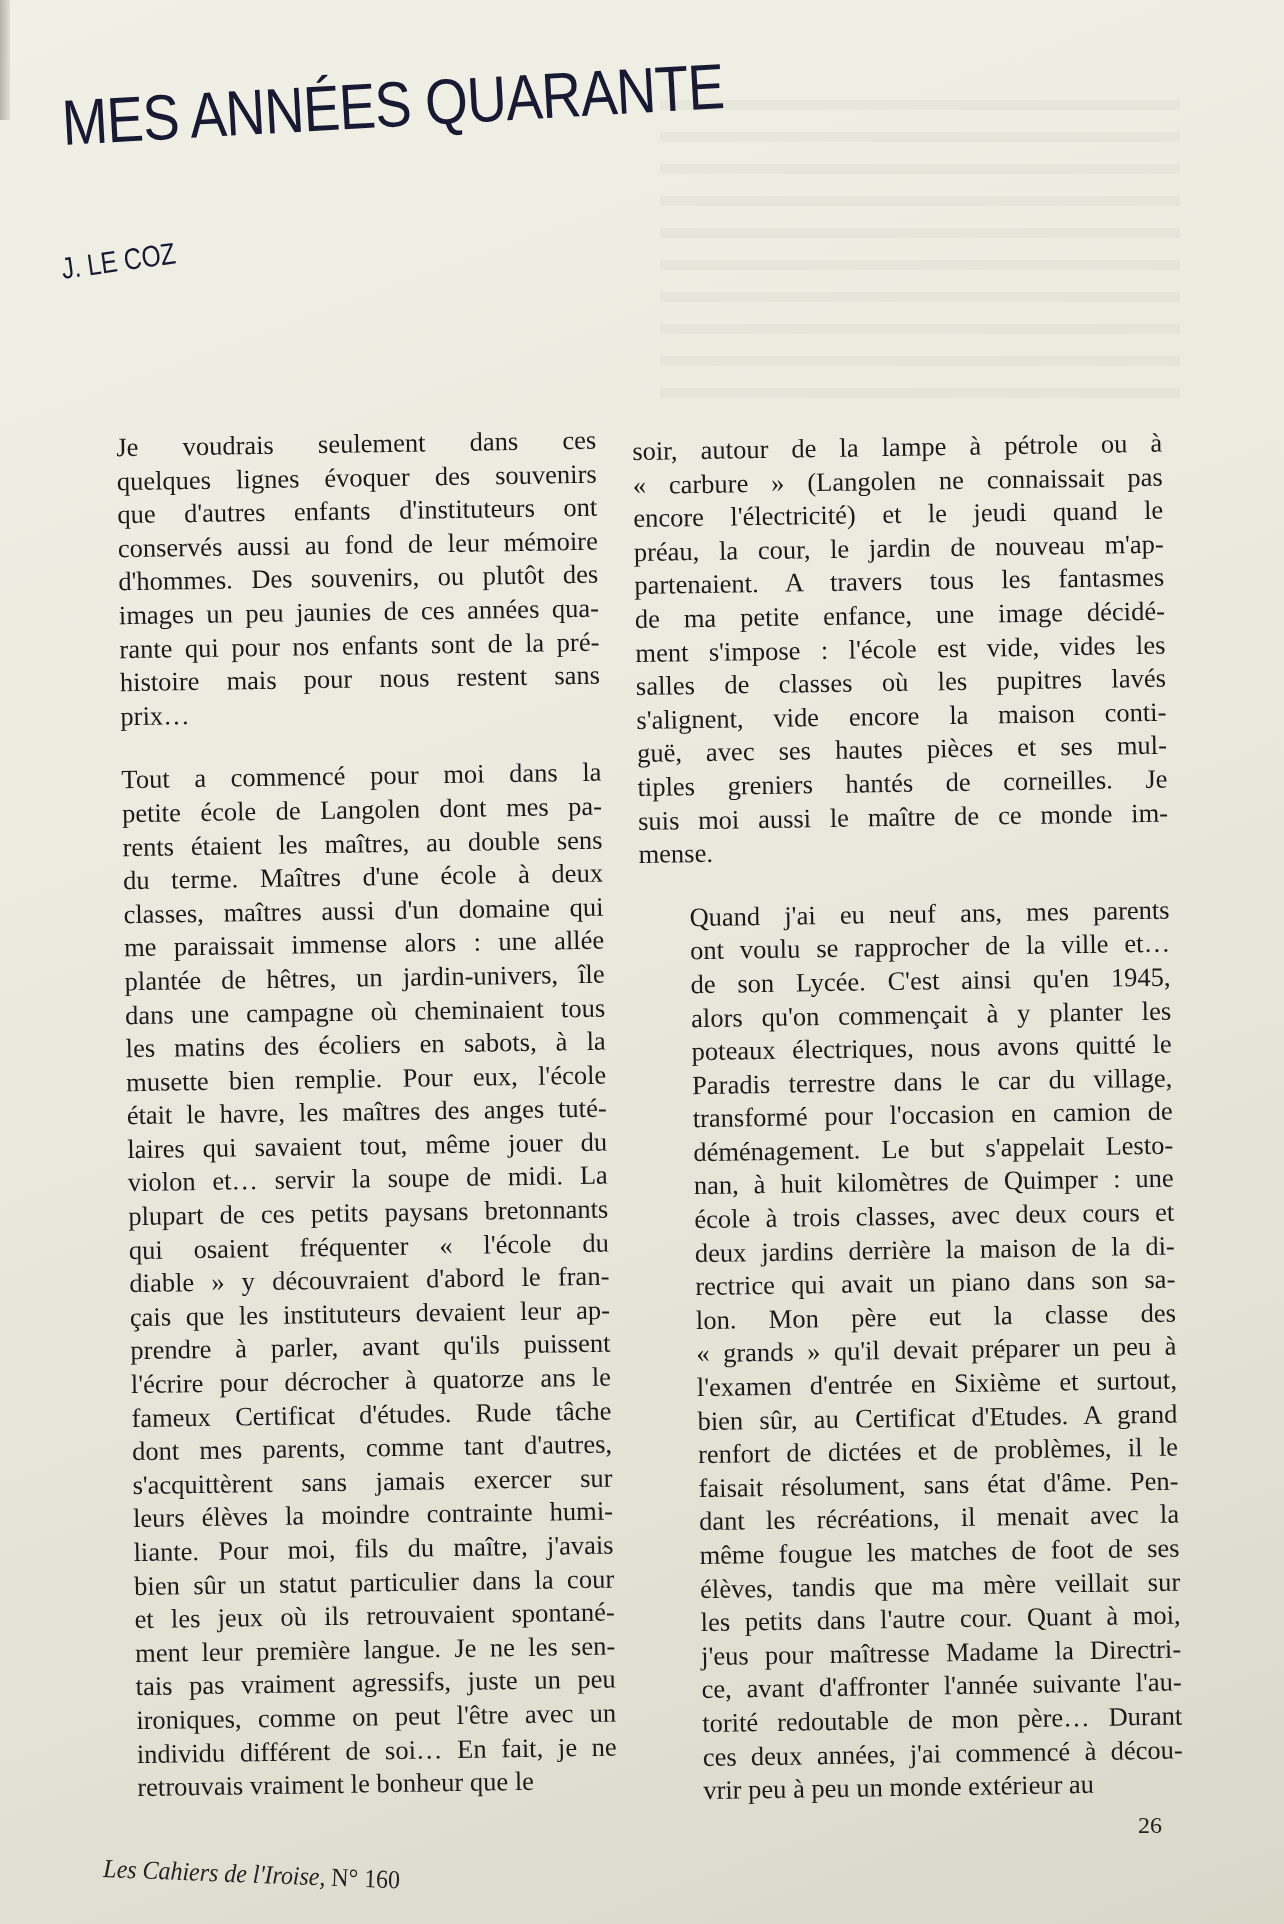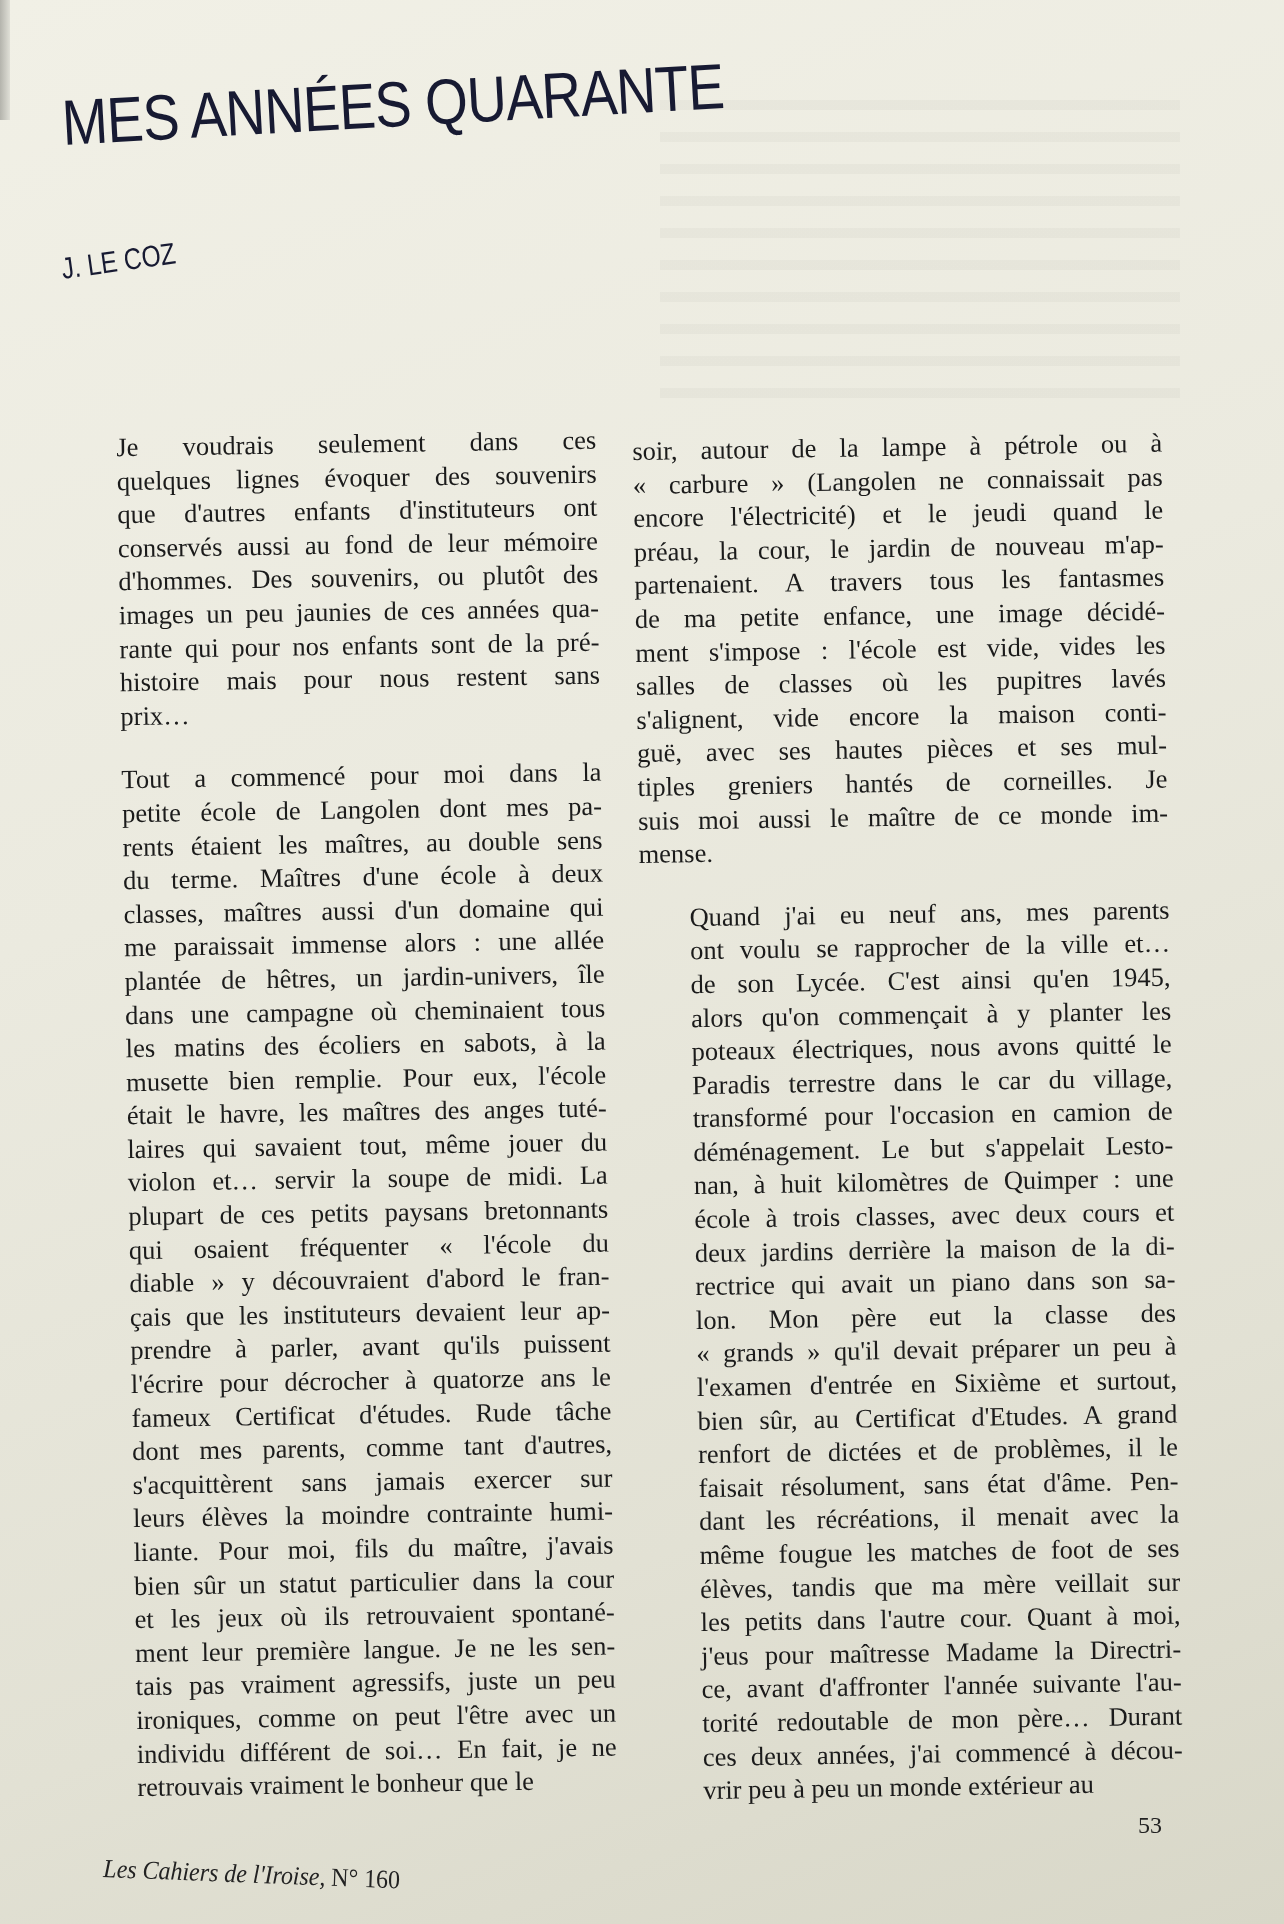--- a/index.html
+++ b/index.html
@@ -211,13 +211,13 @@
       <span class="line">torité redoutable de mon père… Durant</span>
       <span class="line">ces deux années, j'ai commencé à décou-</span>
       <span class="line last">vrir peu à peu un monde extérieur au</span>
     </p>
 </div>
 
 <div class="footer-journal">
   <span>Les Cahiers de l'Iroise,</span>
   <span class="num">N° 160</span>
 </div>
-<div class="page-number">53</div>
+<div class="page-number">26</div>
 
 </body></html>

